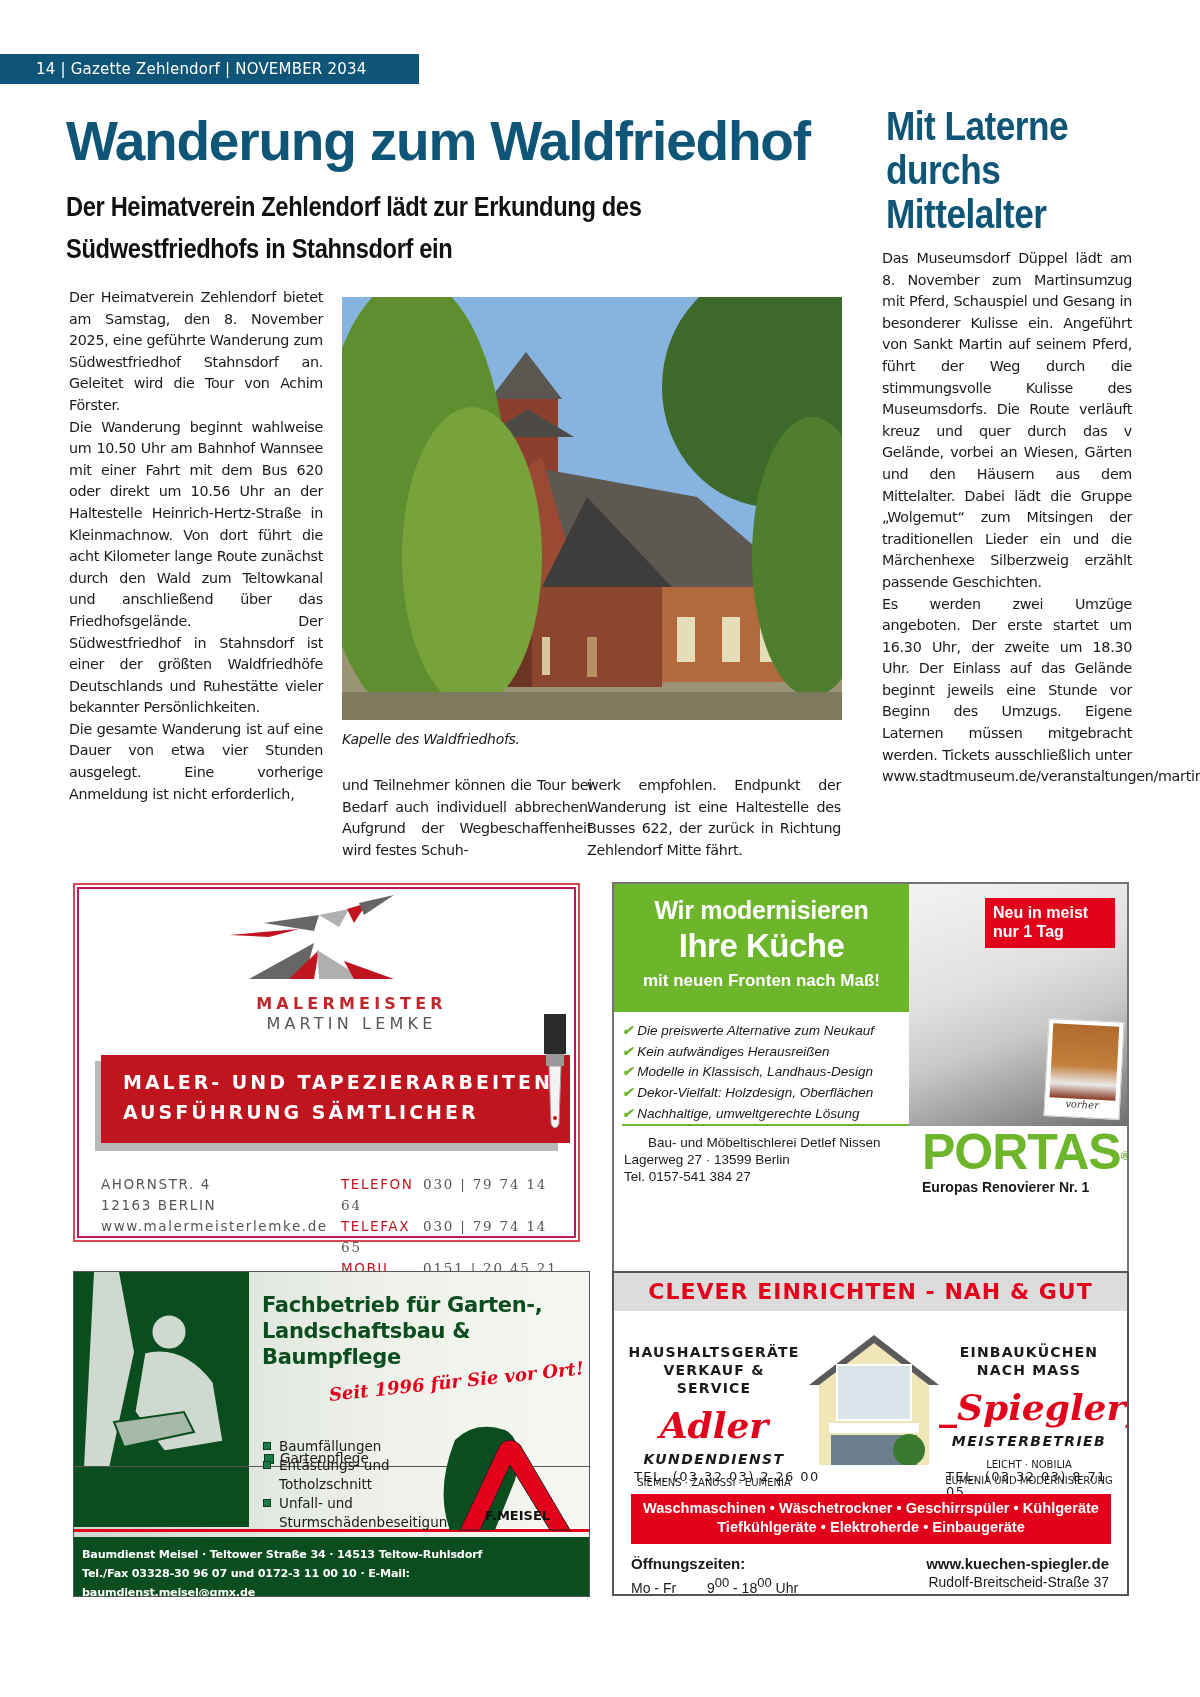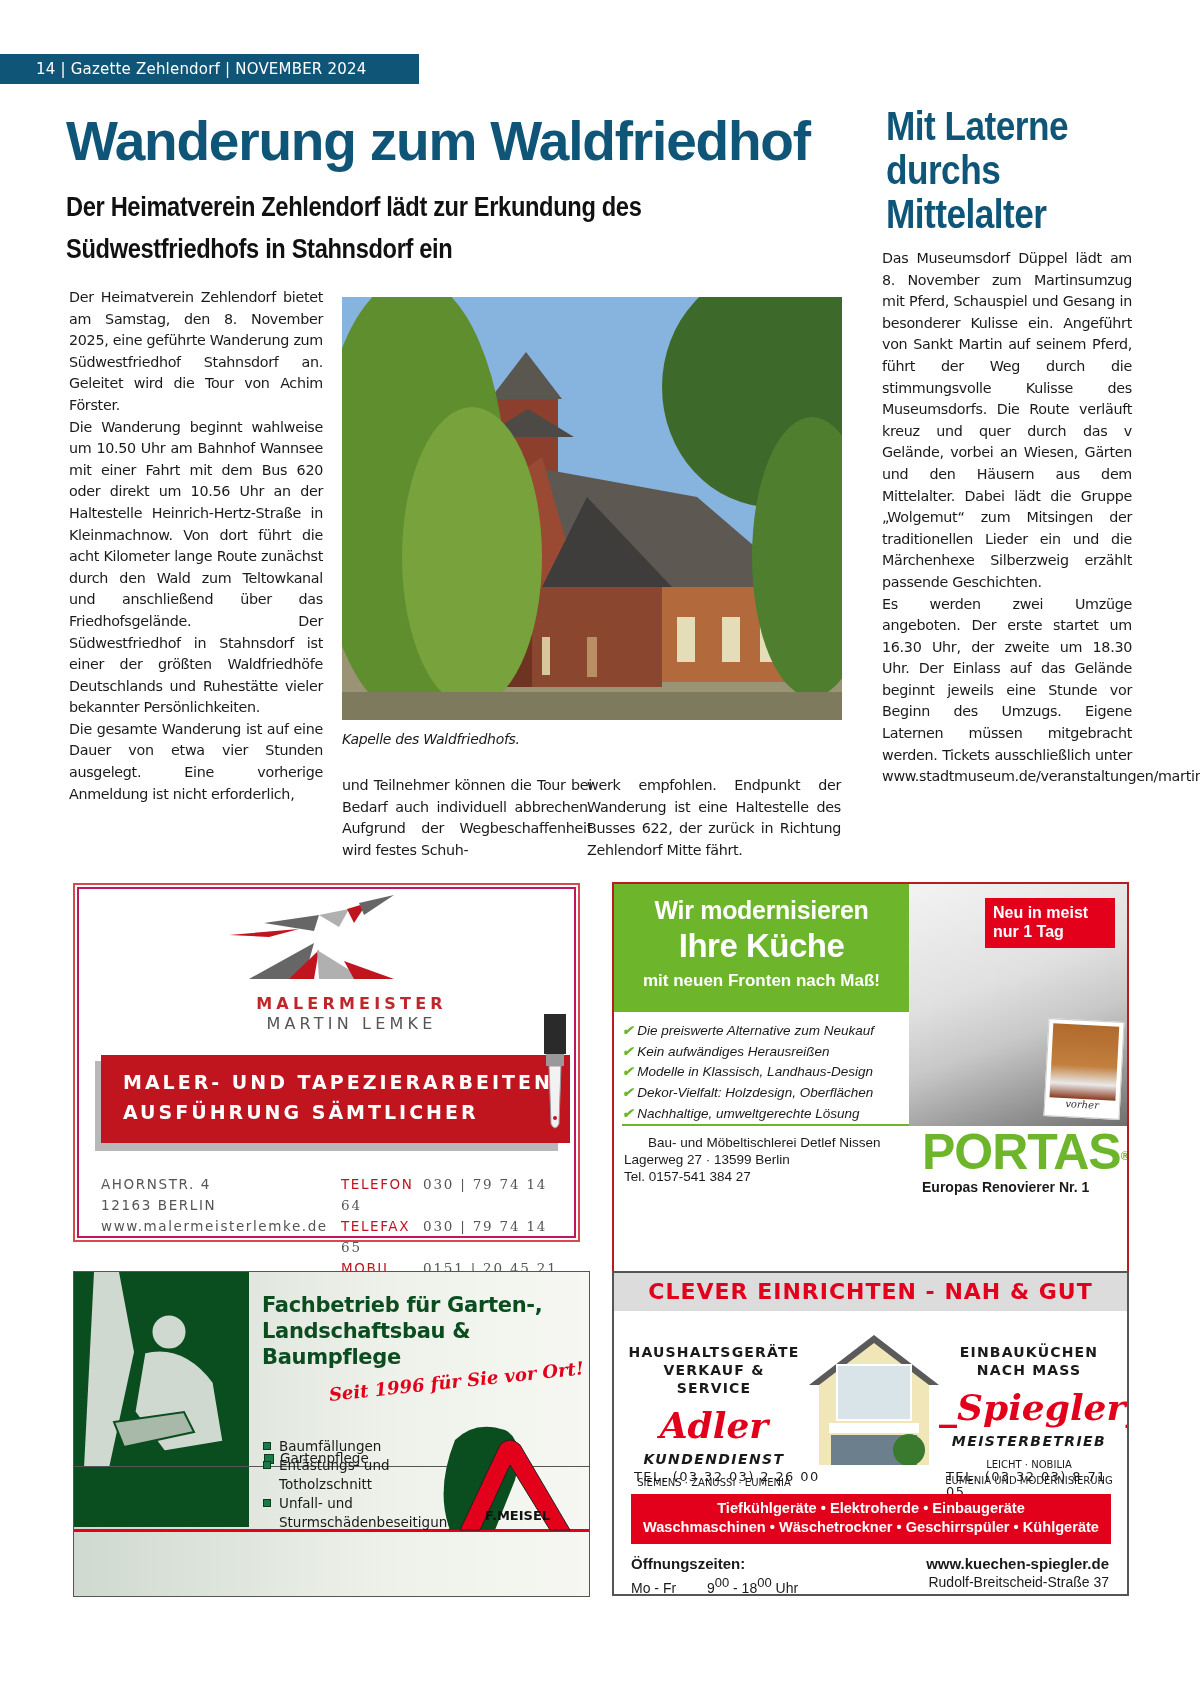--- a/index.html
+++ b/index.html
@@ -32,21 +32,21 @@
   .maler-banner { position: absolute; left: 22px; top: 166px; width: 469px; height: 88px; background: #c0141f; }
   .maler-banner-text { position: absolute; left: 22px; top: 12px; color: #fff; font-family: "DejaVu Sans", sans-serif; font-weight: bold; font-size: 19px; line-height: 30px; letter-spacing: 3px; }
   .brush { position: absolute; left: 462px; top: 125px; width: 28px; height: 120px; }
   .maler-contact { position: absolute; top: 285px; font-family: "DejaVu Sans", sans-serif; font-size: 13.5px; line-height: 21px; letter-spacing: 1.6px; color: #555; }
   .maler-contact.left { left: 22px; }
   .maler-contact.right { left: 262px; }
   .maler-contact .lbl { color: #c0141f; display: inline-block; width: 82px; }
   .maler-contact .num { font-family: "DejaVu Serif", serif; letter-spacing: 1.8px; }
 
   
-  .ad-portas { left: 612px; top: 882px; width: 517px; height: 466px; border: 2px solid #b91c1c; background: #fff; overflow: hidden; }
+  .ad-portas { left: 612px; top: 882px; width: 517px; height: 466px; border: 2px solid #737373; background: #fff; overflow: hidden; }
   .portas-green { position: absolute; left: 0; top: 0; width: 295px; height: 128px; background: #6db52b; color: #fff; text-align: center; font-family: "Liberation Sans", sans-serif; font-weight: bold; }
   .portas-green .l1 { font-size: 25px; padding-top: 12px; letter-spacing: -0.3px; }
   .portas-green .l2 { font-size: 33px; margin-top: 2px; letter-spacing: -0.5px; }
   .portas-green .l3 { font-size: 17px; margin-top: 6px; }
   .kitchen-photo { position: absolute; left: 295px; top: 0; width: 222px; height: 242px; background: linear-gradient(160deg,#f3f3f3 0%,#e0e0e0 40%,#c8c8c8 60%,#6e6e6e 100%); }
   .neu-badge { position: absolute; left: 76px; top: 14px; width: 130px; height: 50px; background: #e3001b; color: #fff; font-family: "Liberation Sans", sans-serif; font-weight: bold; font-size: 16px; line-height: 19px; padding: 5px 8px; }
   .vorher { position: absolute; left: 137px; top: 136px; width: 76px; height: 98px; background: #fff; border: 1px solid #ccc; transform: rotate(3deg); padding: 4px; }
   .vorher .pic { width: 100%; height: 74px; background: linear-gradient(180deg,#b06a2d 0%,#c27f3d 55%,#e9e9e9 80%,#8a3a20 100%); }
   .vorher .txt { font-family: "DejaVu Serif", serif; font-style: italic; font-size: 10px; text-align: center; color: #333; }
   .portas-list { position: absolute; left: 8px; top: 137px; font-family: "Liberation Sans", sans-serif; font-size: 13.5px; line-height: 20.7px; color: #1a1a1a; list-style: none; font-style: italic; }
@@ -97,21 +97,21 @@
   .sp-addr .w { font-weight: bold; font-size: 15px; }
 </style>
 </head>
 <body>
 
 <div class="abs pagebar">
   <span>14</span>
   <span> | </span>
   <span>Gazette Zehlendorf</span>
   <span> | </span>
-  <span>NOVEMBER 2024</span>
+  <span>NOVEMBER 2034</span>
 </div>
 
 <h1 class="abs headline">Wanderung zum Waldfriedhof</h1>
 <h2 class="abs subhead" style="width:880px;">Der Heimatverein Zehlendorf lädt zur Erkundung des Südwestfriedhofs in Stahnsdorf ein</h2>
 
 <div class="abs body-text col1">
   <p>Der Heimatverein Zehlendorf bietet am Samstag, den 8. November 2025, eine geführte Wanderung zum Südwestfriedhof Stahnsdorf an. Geleitet wird die Tour von Achim Förster.</p>
   <p>Die Wanderung beginnt wahlweise um 10.50 Uhr am Bahnhof Wannsee mit einer Fahrt mit dem Bus 620 oder direkt um 10.56 Uhr an der Haltestelle Heinrich-Hertz-Straße in Kleinmachnow. Von dort führt die acht Kilometer lange Route zunächst durch den Wald zum Teltowkanal und anschließend über das Friedhofsgelände. Der Südwestfriedhof in Stahnsdorf ist einer der größten Waldfriedhöfe Deutschlands und Ruhestätte vieler bekannter Persönlichkeiten.</p>
   <p>Die gesamte Wanderung ist auf eine Dauer von etwa vier Stunden ausgelegt. Eine vorherige Anmeldung ist nicht erforderlich,</p>
 </div>
@@ -256,20 +256,24 @@
   <ul class="meisel-list">
     <li>Gartenpflege</li>
   </ul>
 </div>
 <div class="abs ad-meisel2">
   <div class="meisel-art2"></div>
 
   <ul class="meisel-list2" style="top:-112px; top:auto;">
   </ul>
   <div class="meisel-redline"></div>
+  <div class="meisel-footer">
+    <div>Baumdienst Meisel · Teltower Straße 34 · 14513 Teltow-Ruhlsdorf</div>
+    <div>Tel./Fax 03328-30 96 07 und 0172-3 11 00 10 · E-Mail: baumdienst.meisel@gmx.de</div>
+  </div>
 </div>
 
 <ul class="abs" style="left:261px; top:1437px; list-style:none; font-family:'DejaVu Sans',sans-serif; font-size:13.5px; line-height:19px; color:#1a1a1a;">
   <li style="padding-left:18px;position:relative;"><span style="position:absolute;left:2px;top:5px;width:8px;height:8px;background:#1a7a4a;border:1px solid #0a3d1a;"></span><span>Baumfällungen</span></li>
   <li style="padding-left:18px;position:relative;width:130px;"><span style="position:absolute;left:2px;top:5px;width:8px;height:8px;background:#1a7a4a;border:1px solid #0a3d1a;"></span><span>Entästungs- und Totholzschnitt</span></li>
   <li style="padding-left:18px;position:relative;width:160px;"><span style="position:absolute;left:2px;top:5px;width:8px;height:8px;background:#1a7a4a;border:1px solid #0a3d1a;"></span><span>Unfall- und Sturmschädenbeseitigung</span></li>
 </ul>
 <svg class="abs" style="left:435px;top:1420px;" width="140" height="120" viewBox="0 0 140 120">
   <path d="M20 20 Q40 0 70 10 Q90 20 80 60 L60 110 L15 110 Q0 70 20 20 Z" fill="#0a4d1f"></path>
   <path d="M25 110 L65 25 Q75 15 85 25 L135 110 L115 110 L75 45 L45 110 Z" fill="#e3001b" stroke="#222" stroke-width="1"></path>
@@ -302,22 +306,22 @@
     <div class="sp-script">_Spiegler_</div>
     <div class="sp-sub">MEISTERBETRIEB</div>
     <div class="sp-brands">
       <div>LEICHT · NOBILIA</div>
       <div>EUMENIA UND MODERNISIERUNG</div>
     </div>
   </div>
   <div class="sp-tel l">TEL. (03 32 03) 2 26 00</div>
   <div class="sp-tel r">TEL. (03 32 03) 8 71 05</div>
   <div class="sp-red">
+    <div>Waschmaschinen • Wäschetrockner • Geschirrspüler • Kühlgeräte</div>
     <div>Tiefkühlgeräte • Elektroherde • Einbaugeräte</div>
-    <div>Waschmaschinen • Wäschetrockner • Geschirrspüler • Kühlgeräte</div>
   </div>
   <div class="sp-hours">
     <div class="t">Öffnungszeiten:</div>
     <div>
       <span class="day">Mo - Fr</span>
       <span>9</span><sup>00</sup>
       <span> - </span>
       <span>18</span><sup>00</sup>
       <span>Uhr</span>
     </div>

